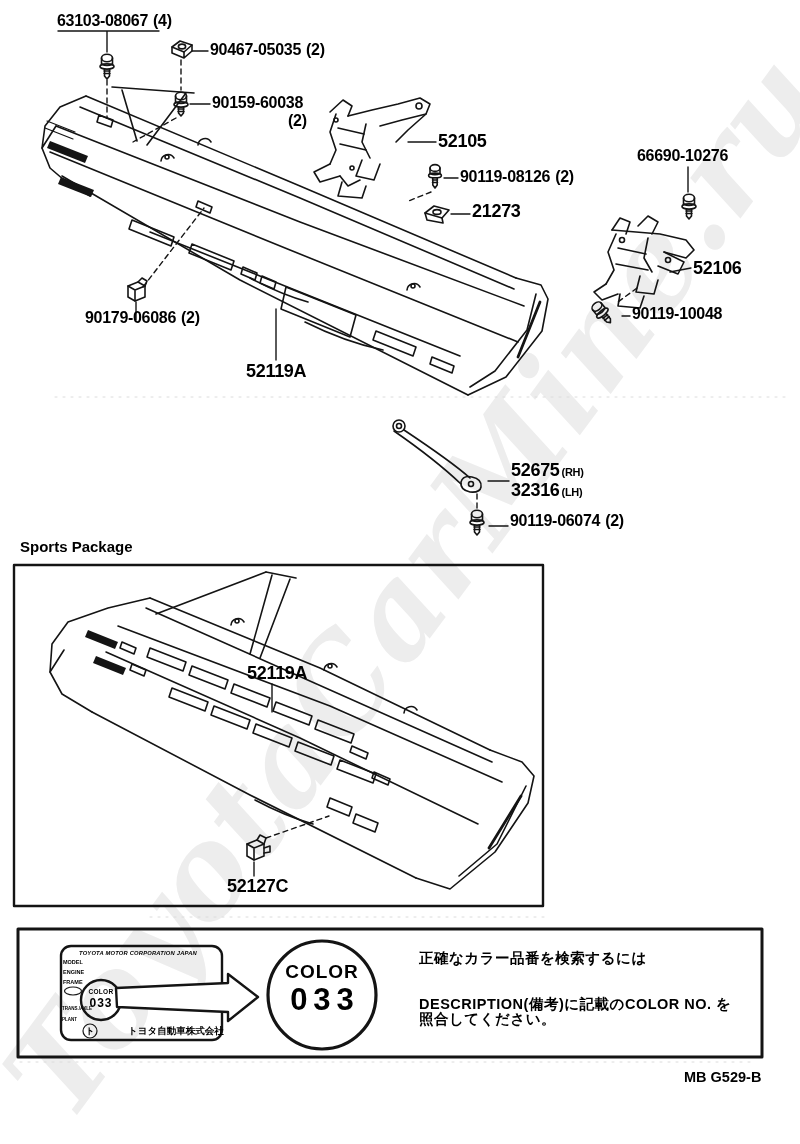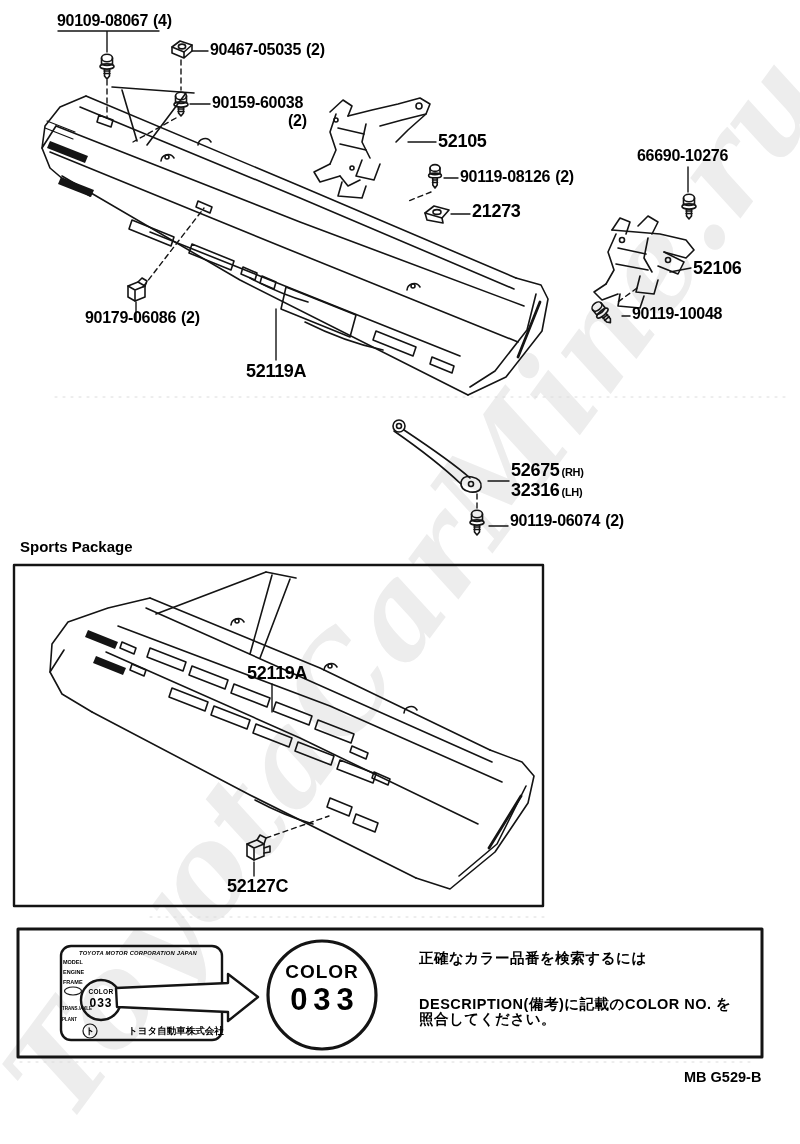--- a/index.html
+++ b/index.html
@@ -273,21 +273,21 @@
       <circle class="bx" cx="101" cy="1000" r="20"></circle>
       <circle class="thin" cx="90" cy="1031" r="7"></circle>
     </g>
 
     <polygon class="arrowpoly" points="116,988 228,983 228,974 258,997 228,1021 228,1012 117,1007"></polygon>
 
     <circle cx="322" cy="995" r="54" style="stroke-width:3.2"></circle>
   </svg>
 
   <div class="lbl pn" style="left:57px;top:13px">
-    <span>90109-08067</span><span class="qty">(4)</span>
+    <span>63103-08067</span><span class="qty">(4)</span>
   </div>
 
   <div class="lbl pn" style="left:210px;top:42px">
     <span>90467-05035</span><span class="qty">(2)</span>
   </div>
 
   <div class="lbl pn" style="left:212px;top:95px">90159-60038</div>
   <div class="lbl pn" style="left:288px;top:113px">(2)</div>
 
   <div class="lbl pn-lg" style="left:438px;top:132px">52105</div>

